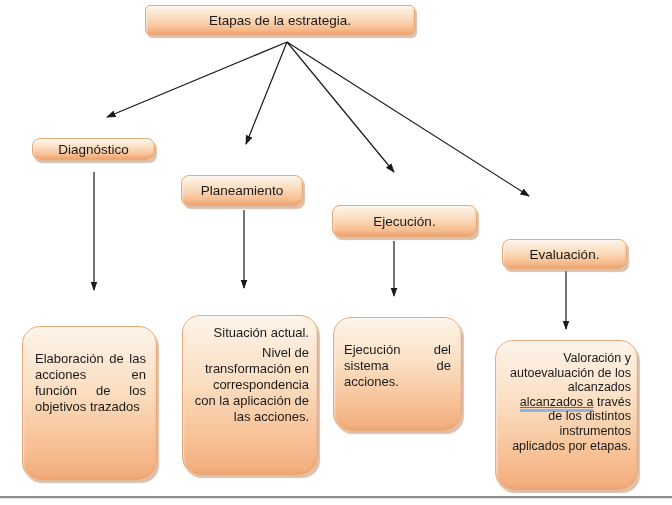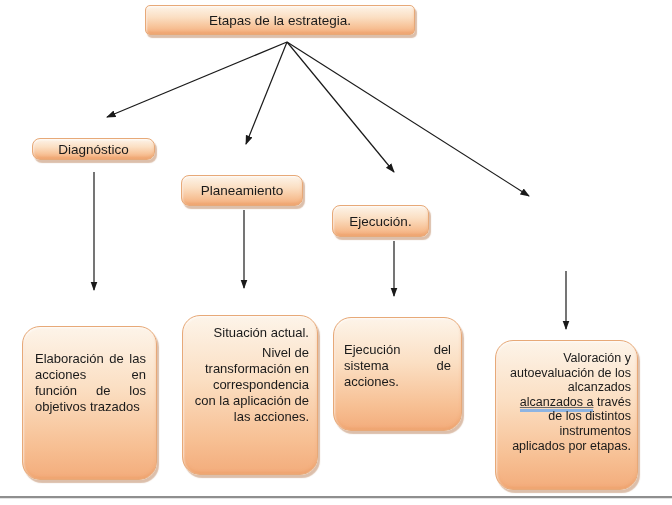--- a/index.html
+++ b/index.html
@@ -20,21 +20,21 @@
     font-size:13.5px;text-align:center;
   }
   .root{border-radius:5px;}
   .detail{border-radius:18px;font-size:13px;line-height:16px;text-align:right;}
   .detail p{margin:0;}
   .justify{text-align:justify;}
 
   .top-node{left:145px;top:5px;width:270px;height:30px;}
   .stage-diagnostico{left:32px;top:138px;width:123px;height:22px;}
   .stage-planeamiento{left:181px;top:175px;width:122px;height:31px;}
-  .stage-ejecucion{left:332px;top:205px;width:97px;height:32px;}
+  .stage-ejecucion{left:332px;top:205px;width:145px;height:32px;}
   .stage-evaluacion{left:502px;top:239px;width:125px;height:30px;}
 
   .detail-diagnostico{left:22px;top:326px;width:135px;height:154px;padding:24px 10px 0 12px;}
   .detail-planeamiento{left:182px;top:315px;width:136px;height:160px;padding:9px 8px 0 10px;}
   .detail-planeamiento p + p{margin-top:4px;}
   .detail-ejecucion{left:333px;top:317px;width:129px;height:114px;padding:24px 10px 0 10px;}
   .detail-evaluacion{left:495px;top:340px;width:143px;height:150px;padding:10px 6px 0 10px;font-size:12.5px;line-height:14.6px;}
 
   .spell-mark{
     text-decoration:underline;
@@ -75,20 +75,23 @@
 
   <div class="node stage stage-diagnostico">
     <span>Diagnóstico</span>
   </div>
   <div class="node stage stage-planeamiento">
     <span>Planeamiento</span>
   </div>
   <div class="node stage stage-ejecucion">
     <span>Ejecución.</span>
   </div>
+  <div class="node stage stage-evaluacion">
+    <span>Evaluación.</span>
+  </div>
 
   <div class="node detail detail-diagnostico justify">
     <p>Elaboración de las acciones en función de los objetivos trazados</p>
   </div>
 
   <div class="node detail detail-planeamiento">
     <p>Situación actual.</p>
     <p>Nivel de transformación en correspondencia con la aplicación de las acciones.</p>
   </div>
 

